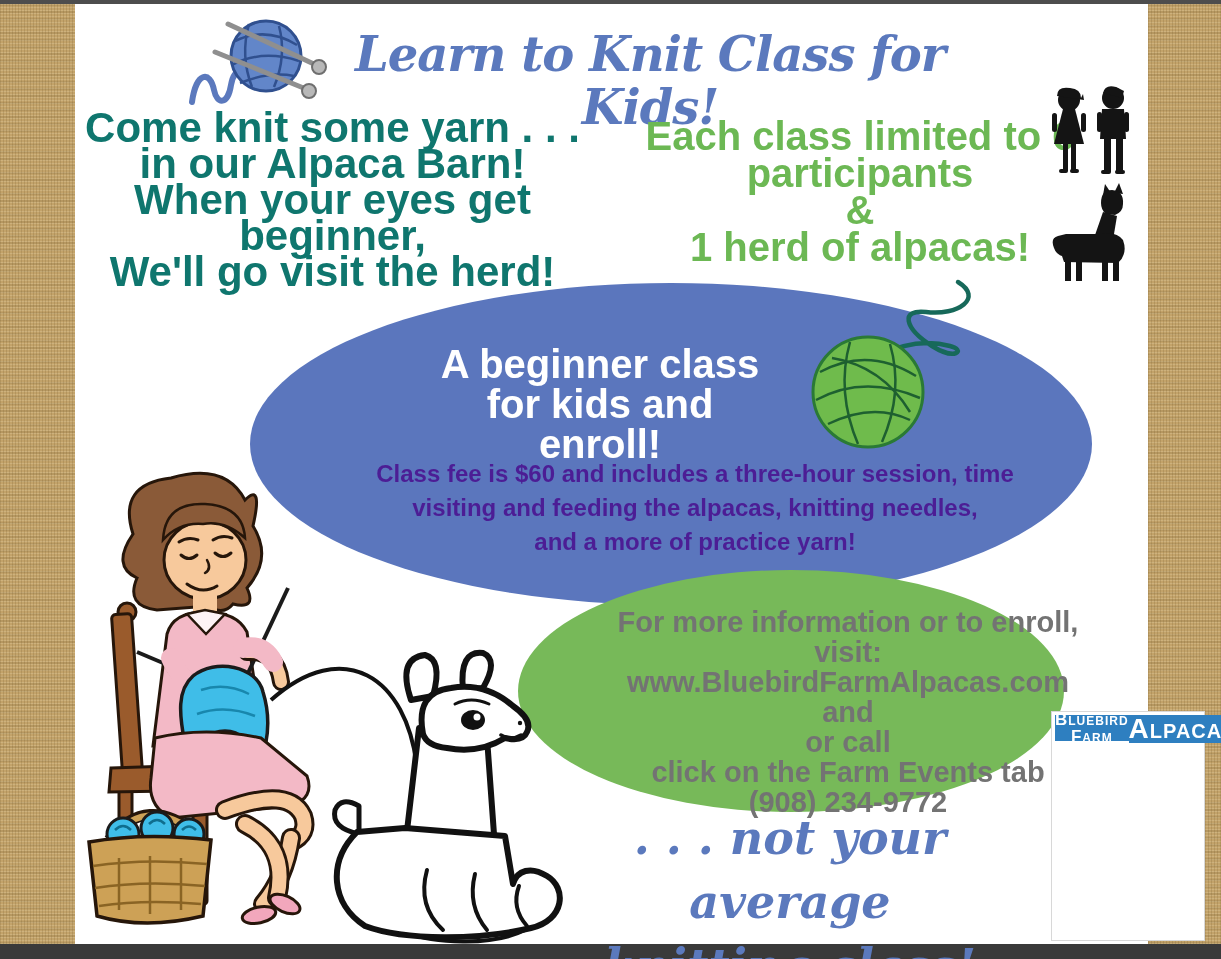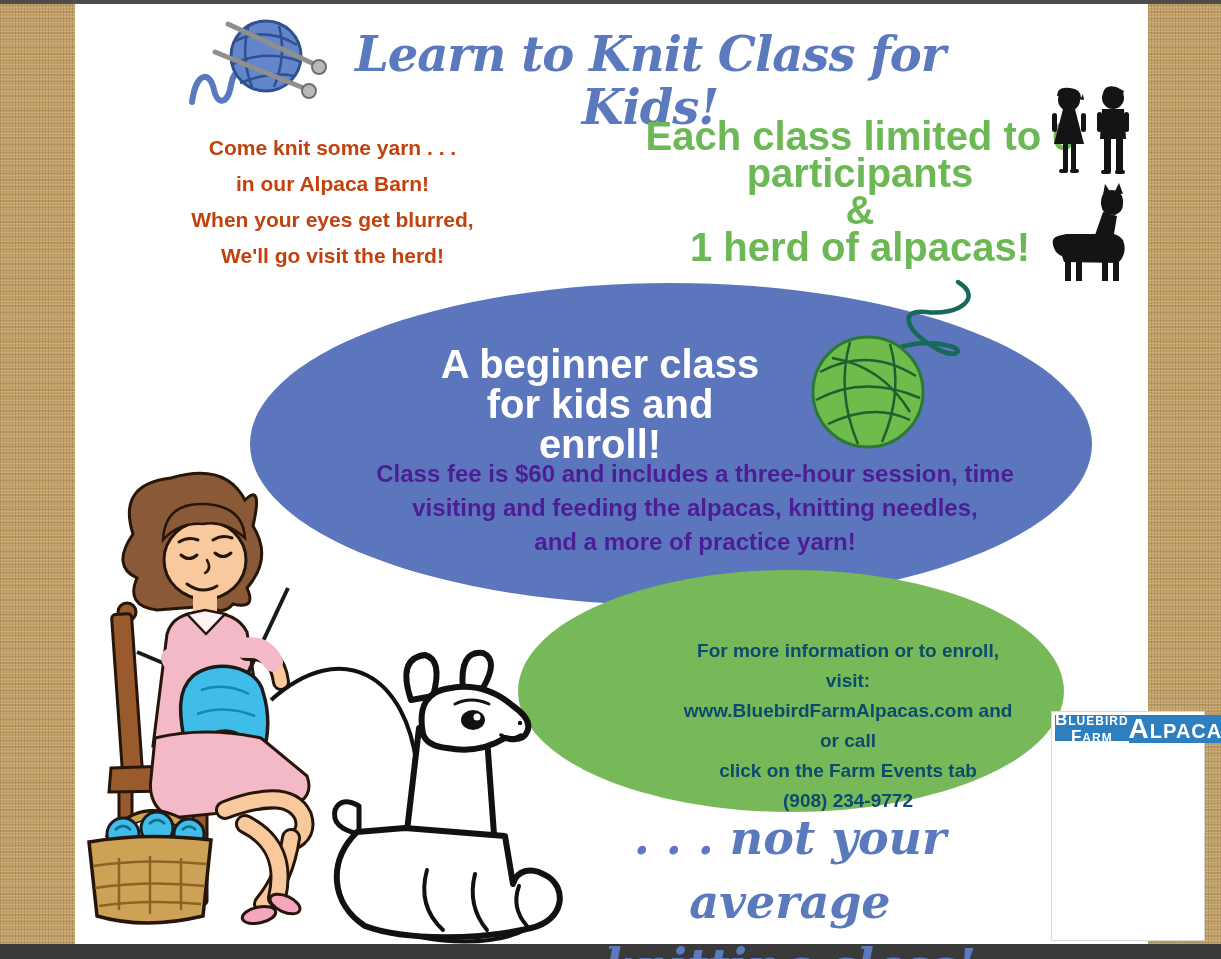--- a/index.html
+++ b/index.html
@@ -13,28 +13,28 @@
       repeating-linear-gradient(90deg, rgba(110,85,40,.20) 0 1px, transparent 1px 3px),
       repeating-linear-gradient(0deg, rgba(255,244,210,.18) 0 1px, transparent 1px 3px),
       repeating-linear-gradient(0deg, rgba(90,70,30,.12) 0 2px, transparent 2px 7px);}
   .burlap.left{left:0;width:75px;}
   .burlap.right{left:1148px;width:73px;}
   .page{position:absolute;left:75px;top:4px;width:1073px;height:940px;background:#fff;}
   .abs{position:absolute;}
   .txt{position:absolute;text-align:center;font-weight:bold;}
   .script{font-family:"DejaVu Serif",serif;font-style:italic;font-weight:bold;color:#5b79bd;}
   .title{left:318px;top:28px;width:664px;font-size:48px;line-height:1.1;letter-spacing:-1px;}
-  .poem{left:85px;top:130px;width:495px;font-size:21px;line-height:36px;color:#c2410c;}
+  .poem{left:85px;top:110px;width:495px;font-size:42px;line-height:36px;color:#0f766e;}
   .limit{left:645px;top:118px;width:430px;font-size:40px;line-height:37px;color:#6cb854;}
   .ellipse{position:absolute;border-radius:50%;}
   .ellipse.blue{left:250px;top:283px;width:842px;height:322px;background:#5b76bd;}
   .ellipse.green{left:518px;top:570px;width:546px;height:242px;background:#77b959;}
   .beginner{left:420px;top:344px;width:360px;font-size:40px;line-height:40px;color:#ffffff;}
   .fee{left:320px;top:457px;width:750px;font-size:24px;line-height:34px;color:#4c1d95;}
-  .enroll{left:598px;top:636px;width:500px;font-size:19px;line-height:30px;color:#0c4a6e;}
+  .enroll{left:598px;top:607px;width:500px;font-size:29px;line-height:30px;color:#737373;}
   .tagline{left:528px;top:806px;width:524px;font-size:46px;line-height:64px;}
   
   .logo-card{position:absolute;left:1052px;top:712px;width:152px;height:228px;background:#ffffff;
              box-shadow:0 0 0 1px #d8d8d8;display:flex;padding:3px;box-sizing:border-box;}
   .logo-bar{background:#2e7fc0;color:#ffffff;font-weight:bold;font-variant:small-caps;
             text-align:center;letter-spacing:1px;line-height:1;display:flex;align-items:center;justify-content:center;}
   .logo-bar.top{height:26px;font-size:17px;}
   .logo-bar.bottom{height:28px;font-size:28px;}
   .logo-pic{flex:1;position:relative;overflow:hidden;}
   svg{display:block;}
@@ -62,21 +62,21 @@
     <circle cx="137" cy="57" r="7" fill="#b8b8b8" stroke="#6f6f6f" stroke-width="2"></circle>
     <line x1="33" y1="42" x2="124" y2="79" stroke="#8f8f8f" stroke-width="5" stroke-linecap="round"></line>
     <circle cx="127" cy="81" r="7" fill="#b8b8b8" stroke="#6f6f6f" stroke-width="2"></circle>
   </svg>
 
   <div class="txt title script">Learn to Knit Class for Kids!</div>
 
   <div class="txt poem">
     <div>Come knit some yarn . . .</div>
     <div>in our Alpaca Barn!</div>
-    <div>When your eyes get blurred,</div>
+    <div>When your eyes get beginner,</div>
     <div>We'll go visit the herd!</div>
   </div>
 
   <div class="txt limit">
     <div>Each class limited to 6</div>
     <div>participants</div>
     <div>&amp;</div>
     <div>1 herd of alpacas!</div>
   </div>
 

